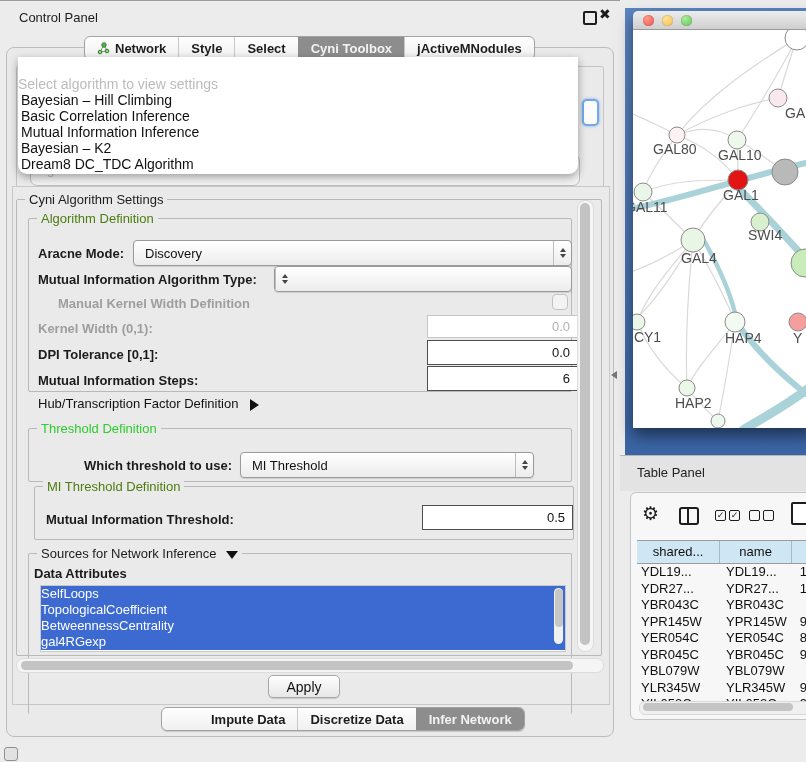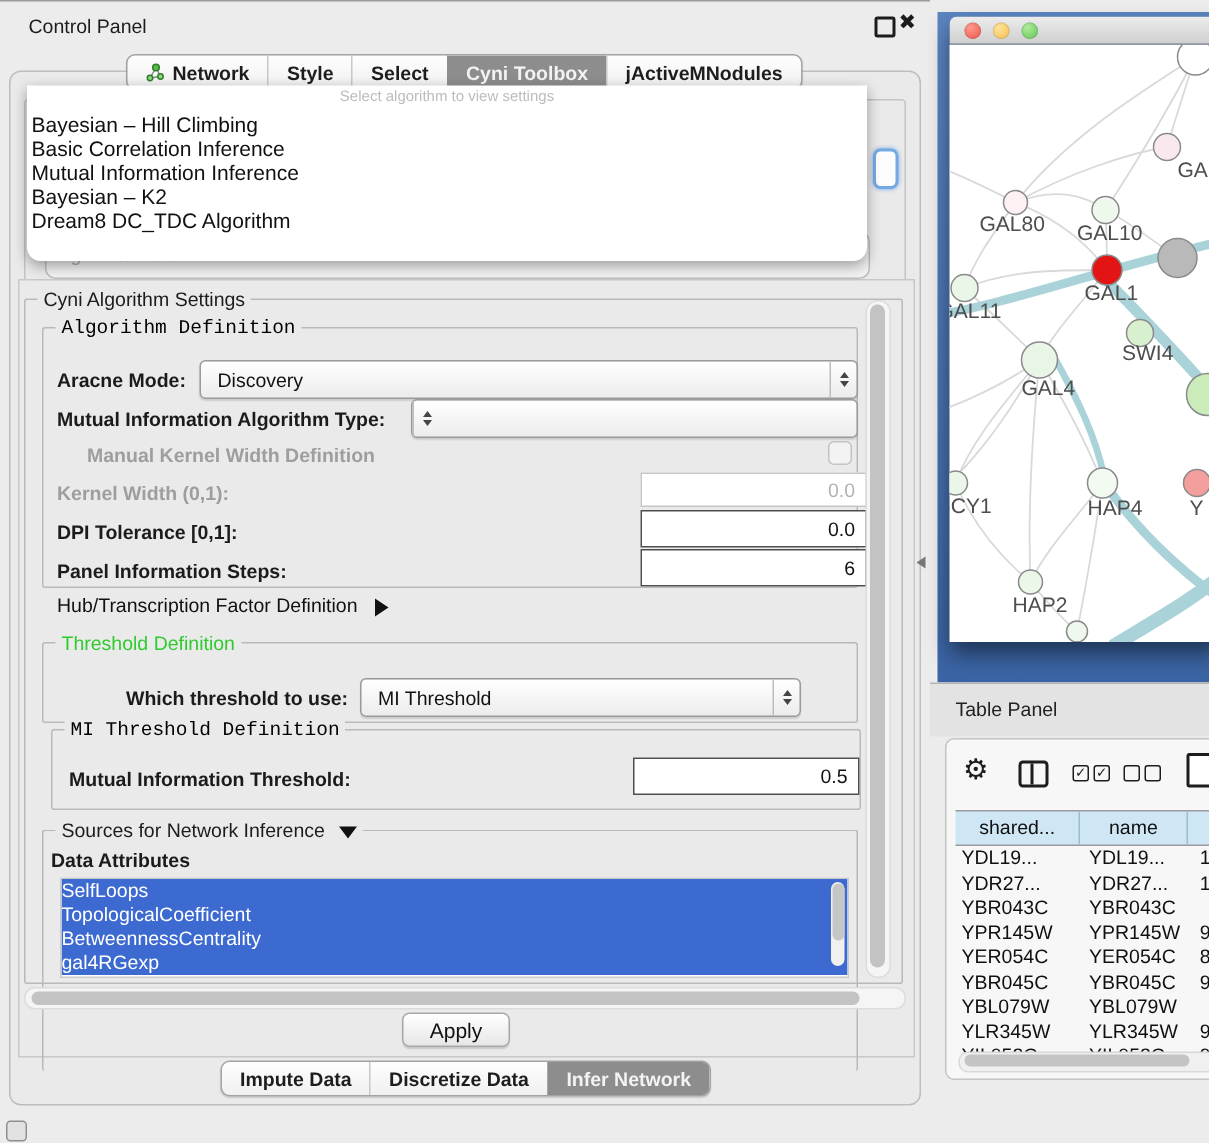--- a/index.html
+++ b/index.html
@@ -15,42 +15,42 @@
   #cp-close{left:599px;top:6px;font-size:14px;font-weight:bold;color:#1c1c1c;}
 
   #cp-body{left:6px;top:47px;width:606px;height:688px;border:1px solid #bdbdbd;border-radius:8px;background:#eaeaea;}
 
   
   .seg-bar{display:flex;height:22px;border:1px solid #a3a3a3;border-radius:6px;background:linear-gradient(#fefefe,#f0f0f0);overflow:hidden;box-shadow:0 1px 1px rgba(0,0,0,.15);}
   .seg{display:flex;align-items:center;justify-content:center;padding:0 12px;font-size:13px;font-weight:bold;color:#1d1d1d;border-left:1px solid #c8c8c8;white-space:nowrap;}
   .seg:first-child{border-left:none;}
   .seg.sel{background:#8d8d8d;color:#f3f3f3;border-left-color:#8d8d8d;}
   #top-tabs{left:84px;top:36px;}
-  #bottom-tabs{left:147px;top:707px;}
+  #bottom-tabs{left:161px;top:707px;padding-left:37px;}
   .tab-icon{display:inline-block;width:13px;height:13px;margin-right:5px;}
 
   
   #hidden-group{left:16px;top:66px;width:586px;height:122px;border:1px solid #c4c4c4;border-radius:3px;background:#eaeaea;}
   #hidden-combo{left:30px;top:154px;width:548px;height:30px;border:1px solid #bdbdbd;border-radius:7px;background:#f2f2f2;}
   #hidden-combo-text{left:16px;top:7px;font-size:13px;color:#b4b4b4;}
   #hidden-spinner{left:582px;top:99px;width:13px;height:23px;border:2px solid #74a9e4;border-radius:5px;background:#fdfdfd;box-shadow:0 0 3px rgba(90,150,230,.8);}
 
   
   #algo-popup{left:18px;top:57px;width:560px;height:117px;background:#fff;border-radius:0 0 9px 9px;
               box-shadow:0 3px 9px rgba(0,0,0,.35);z-index:30;}
-  #algo-popup-header{text-align:center;font-size:10px;color:#bcbcbc;padding-top:2px;height:16px;}
+  #algo-popup-header{text-align:left;font-size:14px;color:#bcbcbc;padding-top:19px;height:16px;}
   .dd-item{height:16px;line-height:16px;font-size:14px;color:#111;padding-left:3px;white-space:nowrap;}
   .dd-item.sel{font-weight:bold;}
 
   
   #settings-panel{left:12px;top:186px;width:596px;height:517px;border:1px solid #c8c8c8;background:#eaeaea;}
 
   .fs{position:absolute;border:1px solid #b9b9b9;border-radius:2px;}
   .leg{position:absolute;top:-8px;left:8px;background:#eaeaea;padding:0 4px;font-size:13px;white-space:nowrap;}
-  .leg.blue{color:#000000;font-family:Liberation Mono, monospace;}
+  .leg.blue{color:#4d7c0f;}
   .leg.green{color:#2ecc2e;}
   .leg.black{color:#1c1c1c;}
 
   .lbl{position:absolute;font-size:13px;font-weight:bold;color:#1b1b1b;white-space:nowrap;}
   .lbl.dis{color:#9e9e9e;}
 
   .combo{position:absolute;border:1px solid #9a9a9a;border-radius:4px;background:linear-gradient(#ffffff,#ececec);display:flex;align-items:stretch;box-shadow:0 1px 1px rgba(0,0,0,.12);}
   .combo .val{flex:1;display:flex;align-items:center;padding-left:11px;font-size:13px;color:#111;}
   .combo .spin{width:17px;border-left:1px solid #bdbdbd;display:flex;flex-direction:column;align-items:center;justify-content:center;gap:2px;}
   .tri-up{width:0;height:0;border-left:3.5px solid transparent;border-right:3.5px solid transparent;border-bottom:4.5px solid #444;}
@@ -196,21 +196,21 @@
 
 <div class="abs lbl dis" style="left:26px;top:296px;margin-left:32px;">Manual Kernel Width Definition</div>
 <div class="chk" style="left:552px;top:294px;"></div>
 
 <div class="abs lbl dis" style="left:38px;top:321px;">Kernel Width (0,1):</div>
 <div class="tf dis" style="left:427px;top:315px;width:142px;height:21px;">0.0</div>
 
 <div class="abs lbl" style="left:38px;top:347px;">DPI Tolerance [0,1]:</div>
 <div class="tf en" style="left:427px;top:340px;width:142px;height:23px;">0.0</div>
 
-<div class="abs lbl" style="left:38px;top:373px;">Panel Information Steps:</div>
+<div class="abs lbl" style="left:38px;top:373px;">Mutual Information Steps:</div>
 <div class="tf en" style="left:427px;top:366px;width:142px;height:23px;">6</div>
 
 <div class="abs" style="left:38px;top:396px;font-size:13px;color:#111;">
   <span>Hub/Transcription Factor Definition</span>
   <span class="arrow-right" style="margin-left:8px;"></span>
 </div>
 
 <div class="abs fs" style="left:28px;top:428px;width:542px;height:52px;">
   <span class="leg green">Threshold Definition</span>
 </div>

